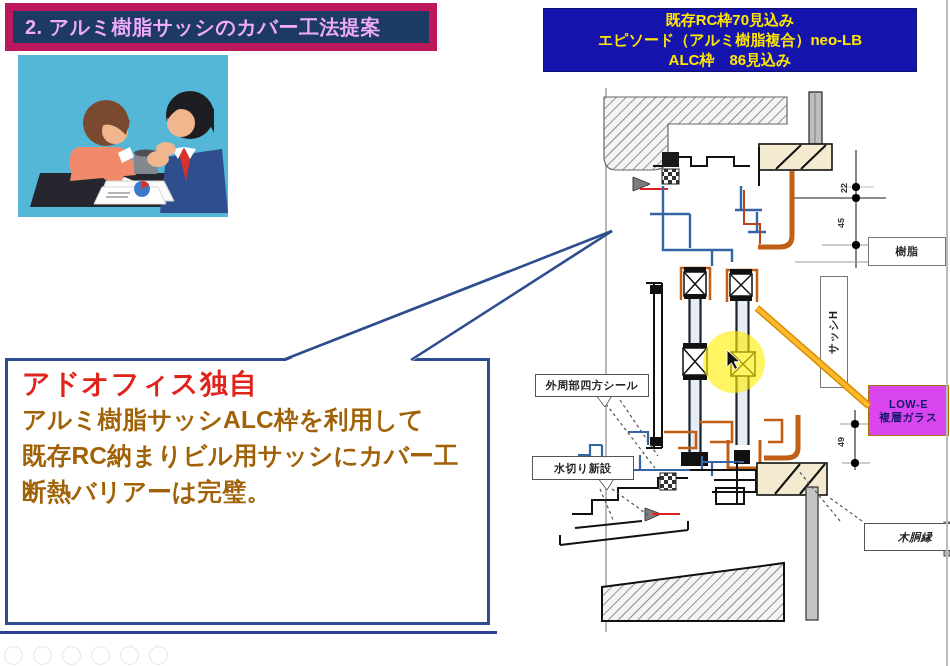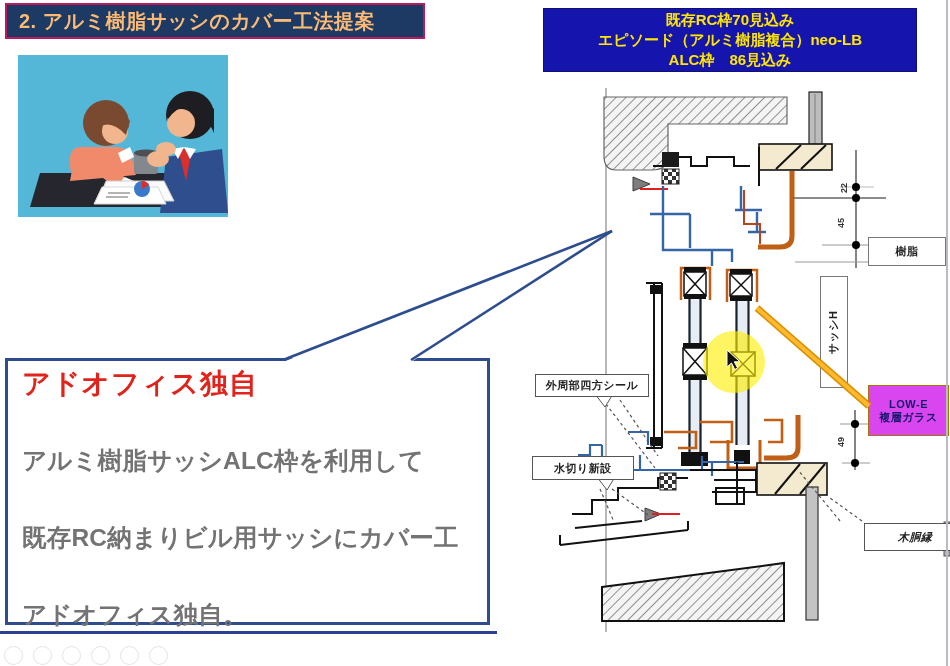--- a/index.html
+++ b/index.html
@@ -1,34 +1,34 @@
 <!DOCTYPE html>
 <html><head>
 <meta charset="utf-8">
 <style>
   html,body{margin:0;padding:0;background:#fff;}
   .slide{position:relative;width:950px;height:666px;background:#ffffff;overflow:hidden;
          font-family:"Liberation Sans","DejaVu Sans",sans-serif;}
   
   .title-box{position:absolute;left:5px;top:3px;width:404px;height:32px;background:#1c3a63;
-             border:2px solid #be185d;color:#fdba74;font-size:20px;font-weight:bold;
+             border:8px solid #be185d;color:#f0abfc;font-size:20px;font-weight:bold;
              line-height:32px;padding-left:12px;letter-spacing:.5px;}
   
   .spec-box{position:absolute;left:543px;top:8px;width:372px;height:62px;background:#1515ad;
             border:1px solid #10106e;color:#ffe600;font-size:15px;font-weight:bold;
             text-align:center;display:flex;flex-direction:column;justify-content:center;line-height:20px;}
   
   .illus{position:absolute;left:18px;top:55px;width:210px;height:162px;}
   
   .callout{position:absolute;left:5px;top:358px;width:479px;height:261px;background:#fff;
            border:3px solid #2e4d8f;}
   .callout-h{color:#e0241c;font-weight:bold;font-size:28px;line-height:1.1;
              padding:8px 0 2px 14px;letter-spacing:1px;}
-  .callout-line{color:#737373;font-weight:bold;font-size:24.5px;line-height:36px;padding-left:14px;
-                letter-spacing:.2px;white-space:nowrap;margin-top:41px;}
+  .callout-line{color:#a16207;font-weight:bold;font-size:24.5px;line-height:36px;padding-left:14px;
+                letter-spacing:.2px;white-space:nowrap;}
   
   .draw,.overlay{position:absolute;left:0;top:0;width:950px;height:666px;pointer-events:none;}
   .overlay{z-index:6;}
   .draw{z-index:2;}
   
   .lbl{position:absolute;z-index:4;background:#fff;border:1px solid #555;color:#222;
        font-size:11px;font-weight:bold;display:flex;align-items:center;justify-content:center;
        letter-spacing:.5px;}
   .lbl-lowe{background:#d946ef;border:1px solid #a87500;color:#16166b;flex-direction:column;
             line-height:13px;font-size:11px;}
@@ -265,21 +265,21 @@
     <span>木胴縁</span>
   </div>
   <span class="dim" style="left:836px;top:183px;">22</span>
   <span class="dim" style="left:833px;top:218px;">45</span>
   <span class="dim" style="left:833px;top:437px;">49</span>
 
   <div class="callout">
     <div class="callout-h">アドオフィス独自</div>
     <div class="callout-line">アルミ樹脂サッシALC枠を利用して</div>
     <div class="callout-line">既存RC納まりビル用サッシにカバー工</div>
-    <div class="callout-line">アドオフィス独自。</div>
+    <div class="callout-line">断熱バリアーは完璧。</div>
   </div>
 
   <svg class="overlay" viewBox="0 0 950 666">
     <polygon points="283,362 612,231 411,362" fill="#ffffff"></polygon>
     <line x1="283" y1="360" x2="612" y2="231" stroke="#2e4d8f" stroke-width="2.6"></line>
     <line x1="612" y1="231" x2="411" y2="360" stroke="#2e4d8f" stroke-width="2.6"></line>
     <line x1="757" y1="308" x2="869" y2="406" stroke="#d88f00" stroke-width="7"></line>
     <line x1="757" y1="308" x2="869" y2="406" stroke="#ffb92e" stroke-width="4"></line>
     <circle cx="734" cy="362" r="31" fill="#ffee00" fill-opacity="0.62"></circle>
     <path d="M727,350 l0,17 4.5,-4 3.3,6.5 2.8,-1.5 -3.3,-6.2 5.7,0 Z" fill="#111" stroke="#fff" stroke-width="1"></path>

